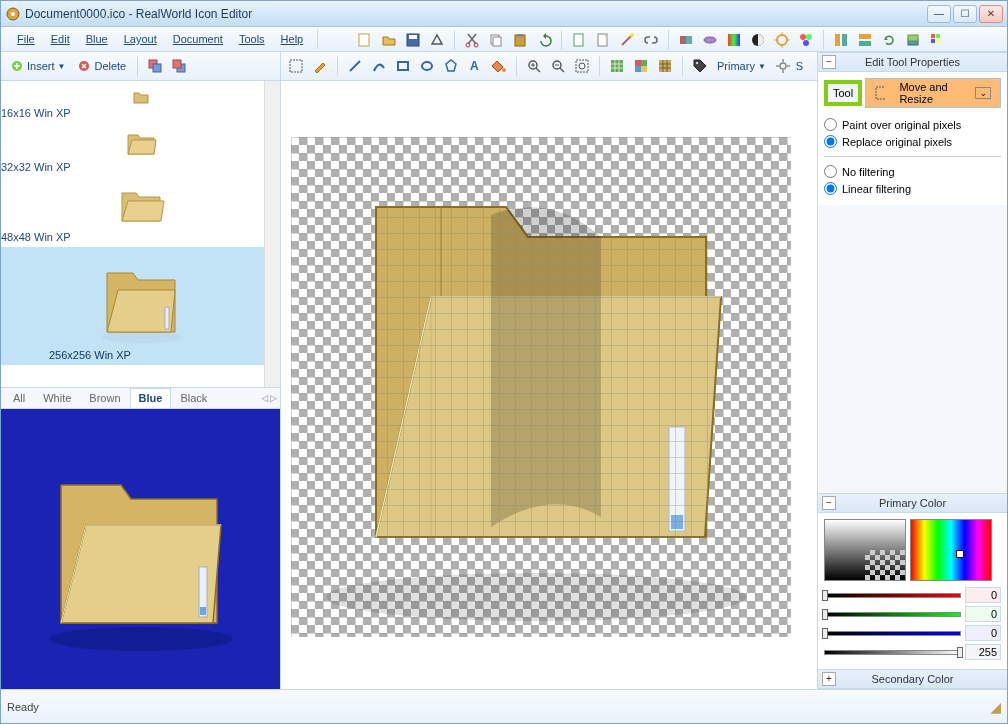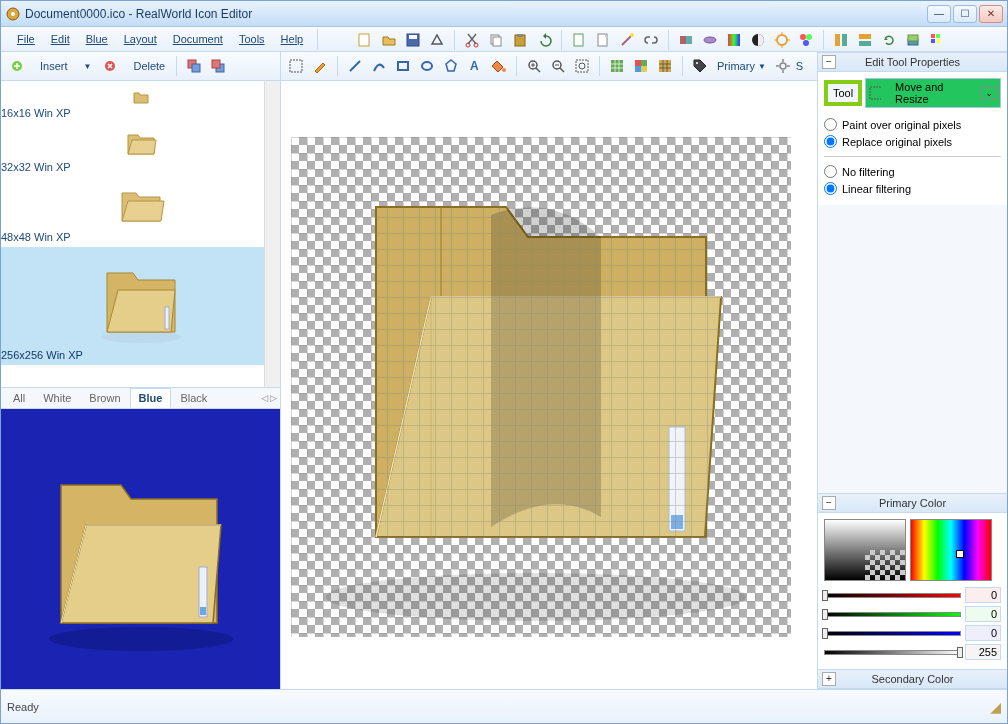--- a/index.html
+++ b/index.html
@@ -14,44 +14,44 @@
 .menubar { height: 25px; background: linear-gradient(#f8fbff,#e8f1fb); border-bottom: 1px solid #c7d9ee; display:flex; align-items:center; padding: 0 8px; }
 .menubar .menu-item { padding: 3px 8px; cursor:pointer; color:#204a7b; text-decoration: underline; text-decoration-color: transparent; }
 .menubar .menu-item span { text-decoration: underline; }
 .menubar .sep { width:1px; height:20px; background:#c7d9ee; margin:0 6px; }
 .main-toolbar { height: 30px; background: linear-gradient(#f8fbff,#e8f1fb); border-bottom: 1px solid #c7d9ee; display:flex; align-items:center; padding:0 4px; gap:2px; }
 .tb-btn { width:22px; height:22px; border:1px solid transparent; border-radius:3px; display:flex; align-items:center; justify-content:center; cursor:pointer; }
 .tb-sep { width:1px; height:20px; background:#c7d9ee; margin:0 4px; }
 .content { flex:1; display:flex; min-height:0; }
 .left-panel { width:280px; display:flex; flex-direction:column; border-right:1px solid #c7d9ee; }
 .insert-bar { height:29px; background:linear-gradient(#f8fbff,#e8f1fb); border-bottom:1px solid #c7d9ee; display:flex; align-items:center; padding:0 4px; gap:2px; }
-.insert-btn { display:flex; align-items:center; gap:16px; padding:2px 4px; border:1px solid transparent; border-radius:3px; cursor:pointer; color:#204a7b; }
+.insert-btn { display:flex; align-items:center; gap:3px; padding:2px 4px; border:1px solid transparent; border-radius:3px; cursor:pointer; color:#204a7b; }
 .sizes-list { flex:1; overflow-y:auto; background:#fff; padding:4px 0; position:relative; }
 .size-item { text-align:left; padding:4px 0; cursor:pointer; }
 .size-item.selected { background:#c2e2f5; }
 .size-item .icon-preview { margin:0 auto 2px; }
 .size-item .label { color:#204a7b; font-size:11px; }
-.size-item.selected .label { color:#103a6b; }
+.size-item.selected .label { color:#103a6b;padding-left:48px; }
 .color-tabs { height:22px; border-top:1px solid #c7d9ee; border-bottom:1px solid #c7d9ee; display:flex; align-items:center; background:#f4f7fb; padding:0 3px; }
 .color-tab { padding:3px 8px; cursor:pointer; color:#666; border:1px solid transparent; }
 .color-tab.active { font-weight:bold; color:#204a7b; border-color:#c7d9ee; border-bottom-color:#fff; background:#fff; }
 .ct-nav { margin-left:auto; display:flex; gap:2px; color:#888; font-size:9px; }
 .preview-panel { height:280px; background:#1a23b2; display:flex; align-items:center; justify-content:center; }
 .canvas-panel { flex:1; display:flex; flex-direction:column; min-width:0; }
 .canvas-toolbar { height:29px; background:linear-gradient(#f8fbff,#e8f1fb); border-bottom:1px solid #c7d9ee; display:flex; align-items:center; padding:0 4px; gap:2px; overflow:hidden; }
 .canvas-area { flex:1; background:#fff; overflow:auto; position:relative; padding:56px 10px 10px 10px; }
 .transparency-grid { width:500px; height:500px; background-image: linear-gradient(45deg, #b0b0b0 25%, transparent 25%), linear-gradient(-45deg, #b0b0b0 25%, transparent 25%), linear-gradient(45deg, transparent 75%, #b0b0b0 75%), linear-gradient(-45deg, transparent 75%, #b0b0b0 75%); background-size: 16px 16px; background-position: 0 0, 0 8px, 8px -8px, -8px 0; position:relative; }
 .pixel-grid { position:absolute; inset:0; background-image: linear-gradient(#888 1px, transparent 1px), linear-gradient(90deg, #888 1px, transparent 1px); background-size: 16px 16px; opacity:0.35; pointer-events:none; }
 .right-panel { width:190px; border-left:1px solid #c7d9ee; background:#f4f7fb; display:flex; flex-direction:column; }
 .panel-header { height:20px; background:linear-gradient(#e8f1fb,#d8e7f7); border-bottom:1px solid #c7d9ee; border-top:1px solid #c7d9ee; display:flex; align-items:center; justify-content:center; font-size:11px; color:#333; position:relative; }
 .panel-header .expand-btn { position:absolute; left:4px; width:14px; height:14px; border:1px solid #aaa; background:#fff; font-size:10px; line-height:12px; text-align:center; cursor:pointer; }
 .tool-props { padding:6px 6px; background:#fff; }
 .tool-row { display:flex; align-items:center; gap:3px; margin-bottom:6px; }
 .tool-tab { border:4px solid #84cc16; padding:3px 5px; background:#f0f6fc; font-size:11px; cursor:pointer; }
-.tool-select { flex:1; border:1px solid #a8c4e0; padding:2px 3px; font-size:11px; display:flex; align-items:center; gap:14px; background:#22c55e; }
+.tool-select { flex:1; border:1px solid #a8c4e0; padding:2px 9px; font-size:11px; display:flex; align-items:center; gap:14px; background:#fdba74; }
 .tool-select .dd { margin-left:auto; border:1px solid #888; padding:0 3px; font-size:9px; cursor:pointer; }
 .radio-group { padding:2px 0; }
 .radio-item { display:flex; align-items:center; gap:5px; padding:2px 0; font-size:11px; cursor:pointer; }
 .radio-item input { margin:0; }
 .divider-h { border:none; border-top:1px solid #ccc; margin:4px 0; }
 .color-panel { background:#fff; padding:6px; }
 .color-pickers { display:flex; gap:4px; margin-bottom:6px; }
 .sat-val { width:82px; height:62px; border:1px solid #888; background:linear-gradient(to bottom, transparent, #000), linear-gradient(to right, #fff, #fff); background-blend-mode:normal; position:relative; }
 .sat-val .checker { position:absolute; right:0; bottom:0; width:50%; height:50%; background-image: linear-gradient(45deg, #ccc 25%, transparent 25%), linear-gradient(-45deg, #ccc 25%, transparent 25%), linear-gradient(45deg, transparent 75%, #ccc 75%), linear-gradient(-45deg, transparent 75%, #ccc 75%); background-size:10px 10px; background-position:0 0,0 5px,5px -5px,-5px 0;}
 .hue-picker { width:82px; height:62px; border:1px solid #888; background: linear-gradient(to right, #f00,#ff0,#0f0,#0ff,#00f,#f0f,#f00); position:relative; }

